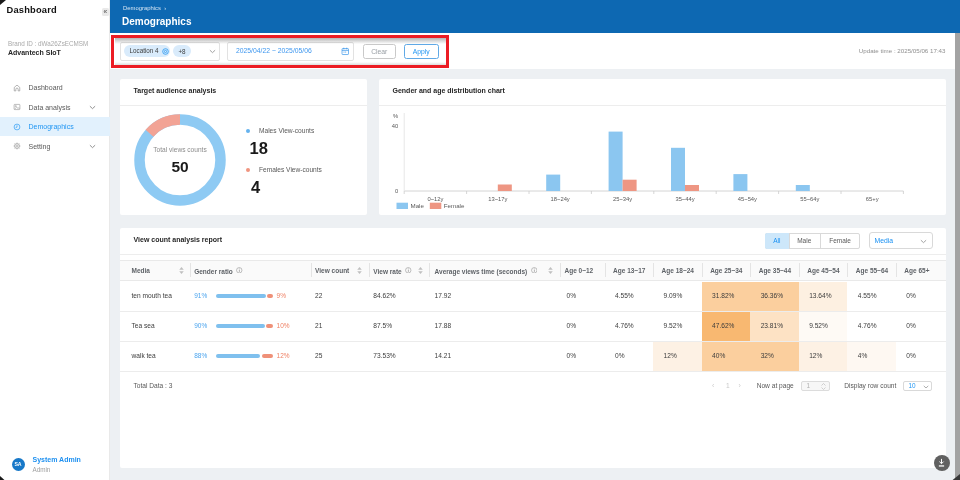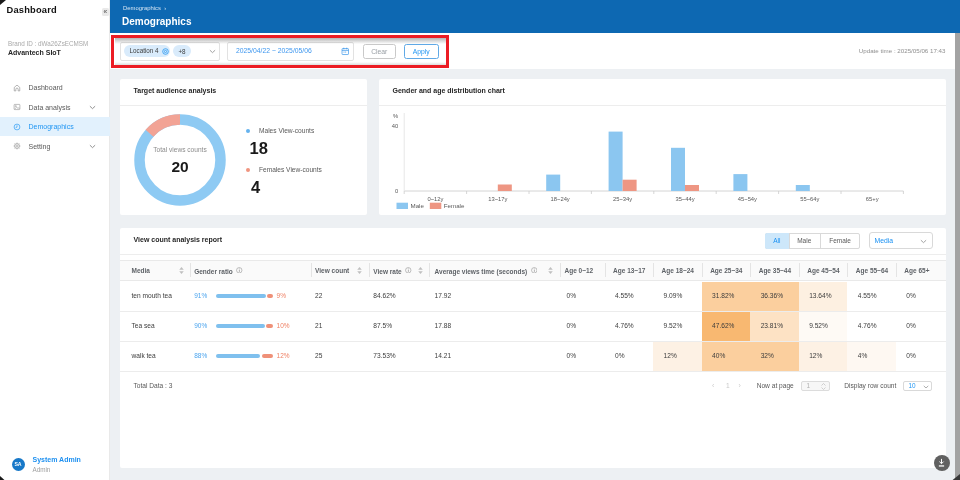--- a/index.html
+++ b/index.html
@@ -99,21 +99,21 @@
   <div class="card" style="left:120px;top:79px;width:247px;height:136px;">
     <div class="cardhead">
         <span>Target audience analysis</span>
       </div>
   </div>
   <svg class="abs" style="left:134px;top:114px;" width="92" height="92" viewBox="0 0 92 92">
     <circle cx="46" cy="46" r="40.5" fill="none" stroke="#8ecaf3" stroke-width="10.5"></circle>
     <path d="M 46 5.5 A 40.5 40.5 0 0 0 15.5 19.3" fill="none" stroke="#f2a395" stroke-width="10.5"></path>
   </svg>
   <div class="abs" style="left:135px;top:146px;width:90px;text-align:center;font-size:6.6px;color:#8c8c8c;">Total views counts</div>
-  <div class="abs" style="left:135px;top:158px;width:90px;text-align:center;font-size:15.5px;font-weight:bold;color:#1a1a1a;">20</div>
+  <div class="abs" style="left:135px;top:158px;width:90px;text-align:center;font-size:15.5px;font-weight:bold;color:#1a1a1a;">50</div>
   <div class="abs" style="left:246.3px;top:129px;width:4px;height:4px;border-radius:50%;background:#64b2ee;"></div>
   <div class="abs" style="left:259px;top:126.6px;font-size:6.6px;color:#595959;">Males View-counts</div>
   <div class="abs" style="left:249.5px;top:138.6px;font-size:16.5px;font-weight:bold;color:#1a1a1a;">18</div>
   <div class="abs" style="left:246.3px;top:168.2px;width:4px;height:4px;border-radius:50%;background:#f0947f;"></div>
   <div class="abs" style="left:259px;top:166.4px;font-size:6.6px;color:#595959;">Females View-counts</div>
   <div class="abs" style="left:251px;top:177.7px;font-size:16.5px;font-weight:bold;color:#1a1a1a;">4</div>
 
   <div class="card" style="left:379px;top:79px;width:566.5px;height:136px;">
     <div class="cardhead">
         <span>Gender and age distribution chart</span>

